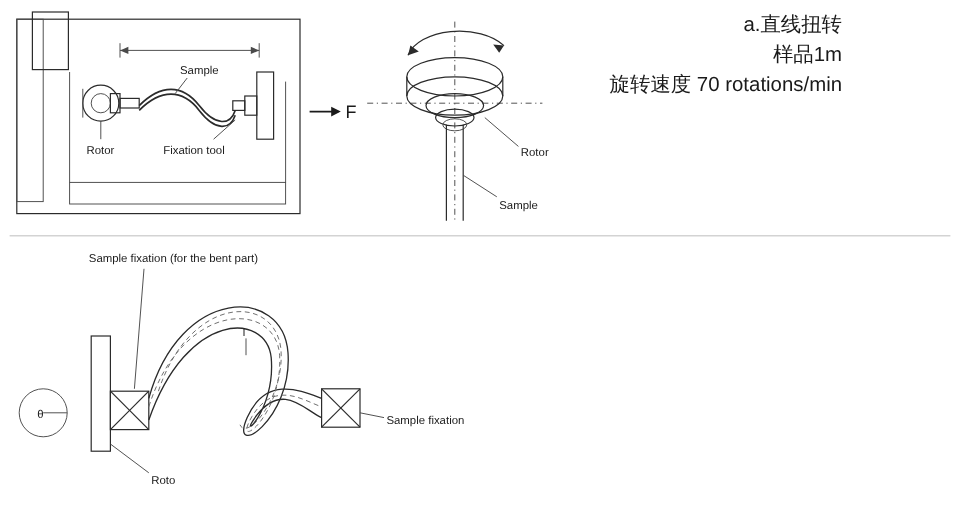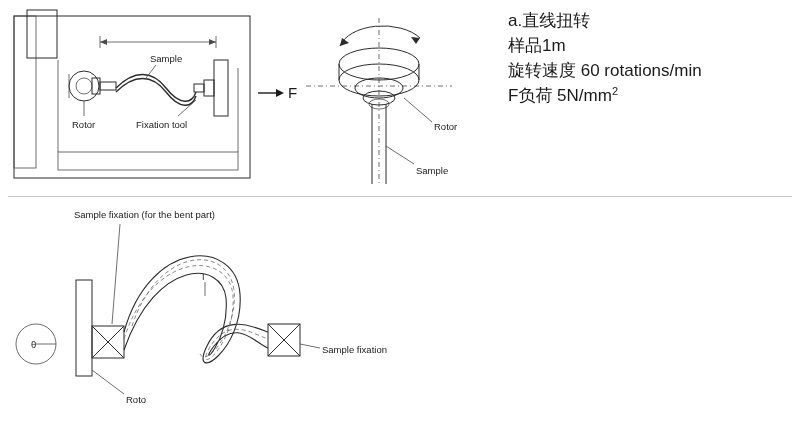--- a/index.html
+++ b/index.html
@@ -40,21 +40,21 @@
     top: 0;
   }
 
   .text-block {
     position: absolute;
     font-size: 17px;
     line-height: 25px;
     color: #1a1a1a;
     white-space: nowrap;
   }
-  #text-a { left: 508px; top: 8px; }
+  #text-a { left: 508px; top: 8px; text-align: right; }
   #text-b { left: 508px; top: 222px; }
   .text-line {
     display: block;
   }
   .sup-wrap { position: relative; }
   .sup-wrap .sup {
     font-size: 11px;
     position: relative;
     top: -6px;
   }
@@ -171,22 +171,21 @@
       <line x1="404" y1="98" x2="432" y2="122" class="stroke-thin"></line>
       <text class="lbl" x="434" y="130">Rotor</text>
 
       <line x1="386" y1="146" x2="414" y2="164" class="stroke-thin"></line>
       <text class="lbl" x="416" y="174">Sample</text>
     </svg>
 
     <div class="text-block" id="text-a">
       <span class="text-line">a.直线扭转</span>
       <span class="text-line">样品1m</span>
-      <span class="text-line">旋转速度 60 rotations/min</span>
-      <span class="text-line sup-wrap"><span>F负荷 5N/mm</span><span class="sup">2</span></span>
+      <span class="text-line">旋转速度 70 rotations/min</span>
     </div>
   </div>
 
   <div class="panel" id="panel-b">
 
     <svg class="figure" width="500" height="223" viewBox="0 0 500 223">
 
       <rect x="76" y="82" width="16" height="96" class="stroke"></rect>
 
       <circle cx="36" cy="146" r="20" class="stroke-thin"></circle>

